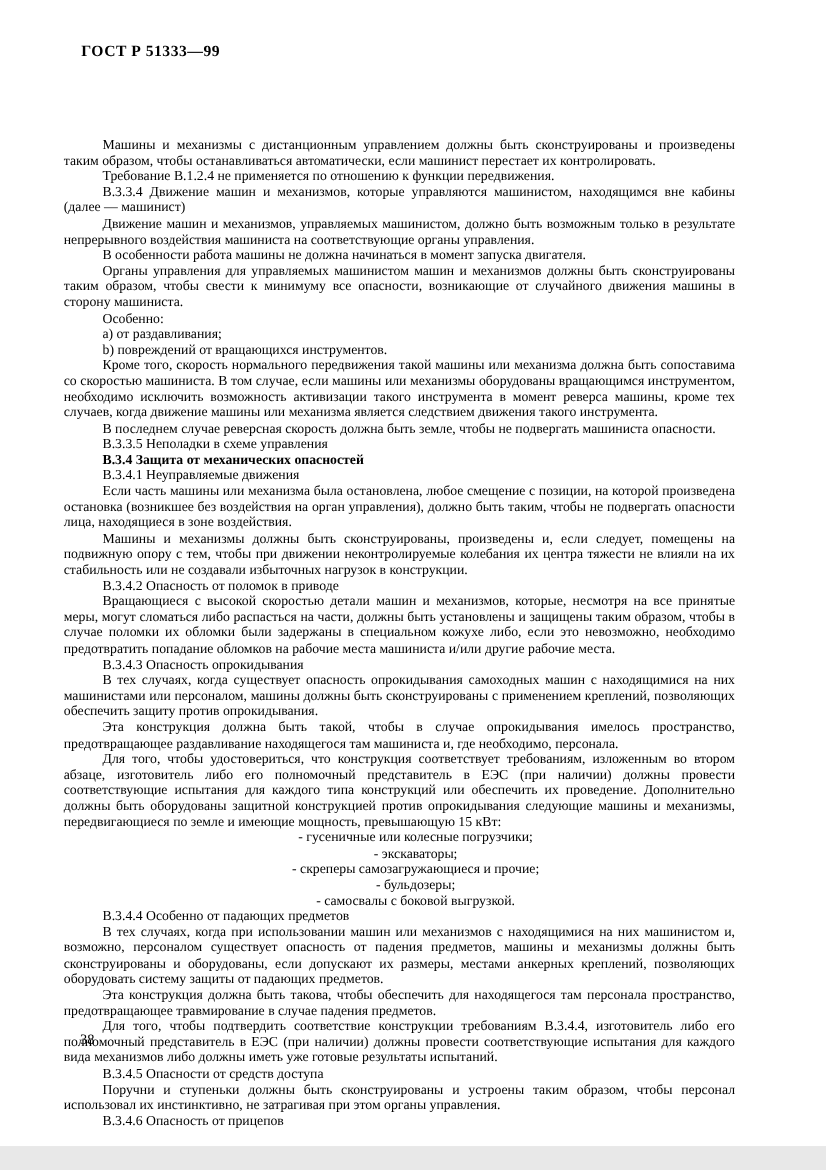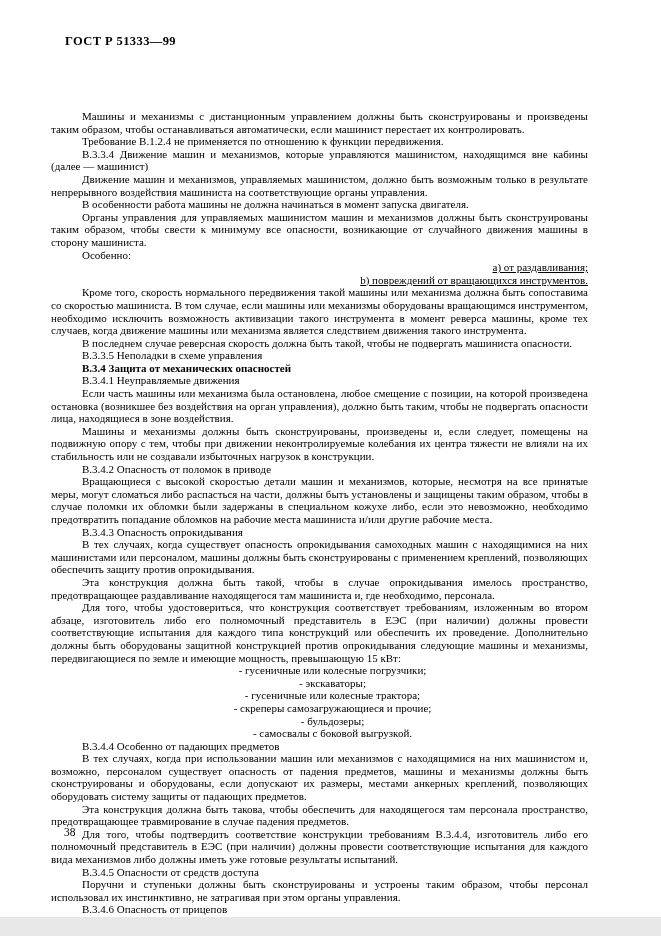--- a/index.html
+++ b/index.html
@@ -39,22 +39,21 @@
   }
   .para {
     margin: 0;
     text-indent: 31px;
   }
   .para.bold {
     font-weight: bold;
   }
   .para.list {
     text-indent: 31px;
-    text-align: right;
-    text-decoration: underline;
+    text-align: left;
   }
   .para.dash {
     text-indent: 26px;
     text-align: center;
   }
   .page-number {
     position: absolute;
     left: 64px;
     top: 826px;
     font-size: 11.5px;
@@ -70,35 +69,34 @@
     <p class="para">Машины и механизмы с дистанционным управлением должны быть сконструированы и произведены таким образом, чтобы останавливаться автоматически, если машинист перестает их контролировать.</p>
     <p class="para">Требование В.1.2.4 не применяется по отношению к функции передвижения.</p>
     <p class="para">В.3.3.4 Движение машин и механизмов, которые управляются машинистом, находящимся вне кабины (далее — машинист)</p>
     <p class="para">Движение машин и механизмов, управляемых машинистом, должно быть возможным только в результате непрерывного воздействия машиниста на соответствующие органы управления.</p>
     <p class="para">В особенности работа машины не должна начинаться в момент запуска двигателя.</p>
     <p class="para">Органы управления для управляемых машинистом машин и механизмов должны быть сконструированы таким образом, чтобы свести к минимуму все опасности, возникающие от случайного движения машины в сторону машиниста.</p>
     <p class="para">Особенно:</p>
     <p class="para list">a) от раздавливания;</p>
     <p class="para list">b) повреждений от вращающихся инструментов.</p>
     <p class="para">Кроме того, скорость нормального передвижения такой машины или механизма должна быть сопоставима со скоростью машиниста. В том случае, если машины или механизмы оборудованы вращающимся инструментом, необходимо исключить возможность активизации такого инструмента в момент реверса машины, кроме тех случаев, когда движение машины или механизма является следствием движения такого инструмента.</p>
-    <p class="para">В последнем случае реверсная скорость должна быть такой, чтобы не подвергать машиниста опасности.</p>
+    <p class="para">В последнем случае реверсная скорость должна быть земле, чтобы не подвергать машиниста опасности.</p>
     <p class="para">В.3.3.5 Неполадки в схеме управления</p>
     <p class="para bold">В.3.4 Защита от механических опасностей</p>
     <p class="para">В.3.4.1 Неуправляемые движения</p>
     <p class="para">Если часть машины или механизма была остановлена, любое смещение с позиции, на которой произведена остановка (возникшее без воздействия на орган управления), должно быть таким, чтобы не подвергать опасности лица, находящиеся в зоне воздействия.</p>
     <p class="para">Машины и механизмы должны быть сконструированы, произведены и, если следует, помещены на подвижную опору с тем, чтобы при движении неконтролируемые колебания их центра тяжести не влияли на их стабильность или не создавали избыточных нагрузок в конструкции.</p>
     <p class="para">В.3.4.2 Опасность от поломок в приводе</p>
     <p class="para">Вращающиеся с высокой скоростью детали машин и механизмов, которые, несмотря на все принятые меры, могут сломаться либо распасться на части, должны быть установлены и защищены таким образом, чтобы в случае поломки их обломки были задержаны в специальном кожухе либо, если это невозможно, необходимо предотвратить попадание обломков на рабочие места машиниста и/или другие рабочие места.</p>
     <p class="para">В.3.4.3 Опасность опрокидывания</p>
     <p class="para">В тех случаях, когда существует опасность опрокидывания самоходных машин с находящимися на них машинистами или персоналом, машины должны быть сконструированы с применением креплений, позволяющих обеспечить защиту против опрокидывания.</p>
     <p class="para">Эта конструкция должна быть такой, чтобы в случае опрокидывания имелось пространство, предотвращающее раздавливание находящегося там машиниста и, где необходимо, персонала.</p>
     <p class="para">Для того, чтобы удостовериться, что конструкция соответствует требованиям, изложенным во втором абзаце, изготовитель либо его полномочный представитель в ЕЭС (при наличии) должны провести соответствующие испытания для каждого типа конструкций или обеспечить их проведение. Дополнительно должны быть оборудованы защитной конструкцией против опрокидывания следующие машины и механизмы, передвигающиеся по земле и имеющие мощность, превышающую 15 кВт:</p>
     <p class="para dash">- гусеничные или колесные погрузчики;</p>
     <p class="para dash">- экскаваторы;</p>
-    <p class="para dash">- гусеничные или колесные трактора;</p>
     <p class="para dash">- скреперы самозагружающиеся и прочие;</p>
     <p class="para dash">- бульдозеры;</p>
     <p class="para dash">- самосвалы с боковой выгрузкой.</p>
     <p class="para">В.3.4.4 Особенно от падающих предметов</p>
     <p class="para">В тех случаях, когда при использовании машин или механизмов с находящимися на них машинистом и, возможно, персоналом существует опасность от падения предметов, машины и механизмы должны быть сконструированы и оборудованы, если допускают их размеры, местами анкерных креплений, позволяющих оборудовать систему защиты от падающих предметов.</p>
     <p class="para">Эта конструкция должна быть такова, чтобы обеспечить для находящегося там персонала пространство, предотвращающее травмирование в случае падения предметов.</p>
     <p class="para">Для того, чтобы подтвердить соответствие конструкции требованиям В.3.4.4, изготовитель либо его полномочный представитель в ЕЭС (при наличии) должны провести соответствующие испытания для каждого вида механизмов либо должны иметь уже готовые результаты испытаний.</p>
     <p class="para">В.3.4.5 Опасности от средств доступа</p>
     <p class="para">Поручни и ступеньки должны быть сконструированы и устроены таким образом, чтобы персонал использовал их инстинктивно, не затрагивая при этом органы управления.</p>
     <p class="para">В.3.4.6 Опасность от прицепов</p>

